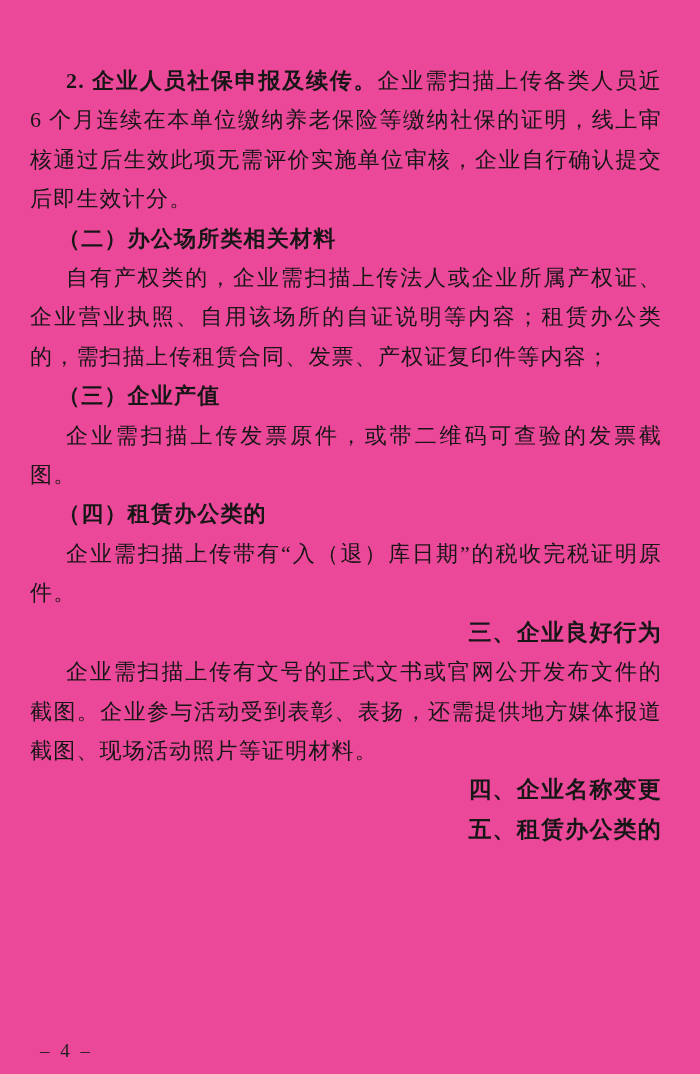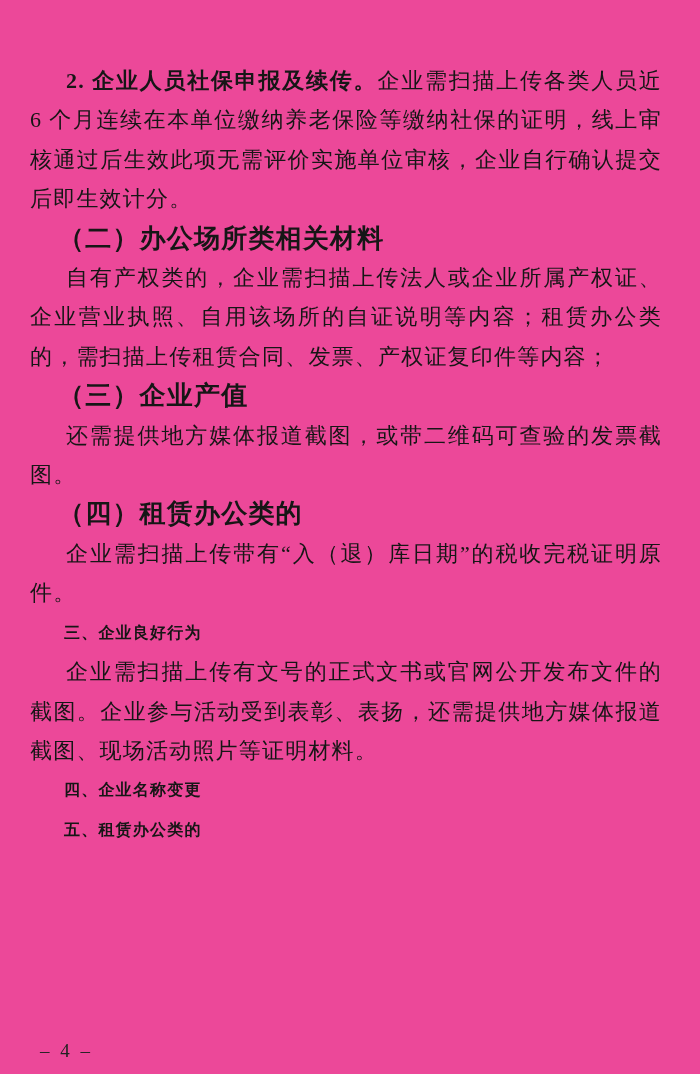--- a/index.html
+++ b/index.html
@@ -30,34 +30,34 @@
   .para {
     margin: 0;
     text-indent: 36px;
     font-weight: 400;
   }
   .para .lead {
     font-weight: 700;
   }
   .sub-heading {
     margin: 0;
-    font-size: 26px;
+    font-size: 22px;
     line-height: 39.4px;
     font-weight: 700;
     text-indent: 28px;
     text-align: left;
     font-family: "Liberation Serif", serif;
   }
   .section-heading {
     margin: 0;
-    font-size: 16px;
+    font-size: 23px;
     line-height: 39.4px;
     font-weight: 700;
     text-indent: 34px;
-    text-align: left;
+    text-align: right;
     font-family: "Liberation Sans", sans-serif;
   }
   .footer {
     position: absolute;
     left: 40px;
     top: 1040px;
     font-size: 19px;
     letter-spacing: 3px;
     color: #222222;
     font-family: "Liberation Serif", serif;
@@ -70,21 +70,21 @@
   <div class="content">
 
     <p class="para"><span class="lead">2. 企业人员社保申报及续传。</span><span>企业需扫描上传各类人员近 6 个月连续在本单位缴纳养老保险等缴纳社保的证明，线上审核通过后生效此项无需评价实施单位审核，企业自行确认提交后即生效计分。</span></p>
 
     <h3 class="sub-heading">（二）办公场所类相关材料</h3>
 
     <p class="para">自有产权类的，企业需扫描上传法人或企业所属产权证、企业营业执照、自用该场所的自证说明等内容；租赁办公类的，需扫描上传租赁合同、发票、产权证复印件等内容；</p>
 
     <h3 class="sub-heading">（三）企业产值</h3>
 
-    <p class="para">还需提供地方媒体报道截图，或带二维码可查验的发票截图。</p>
+    <p class="para">企业需扫描上传发票原件，或带二维码可查验的发票截图。</p>
 
     <h3 class="sub-heading">（四）租赁办公类的</h3>
 
     <p class="para">企业需扫描上传带有“入（退）库日期”的税收完税证明原件。</p>
 
     <h2 class="section-heading">三、企业良好行为</h2>
 
     <p class="para">企业需扫描上传有文号的正式文书或官网公开发布文件的截图。企业参与活动受到表彰、表扬，还需提供地方媒体报道截图、现场活动照片等证明材料。</p>
 
     <h2 class="section-heading">四、企业名称变更</h2>

